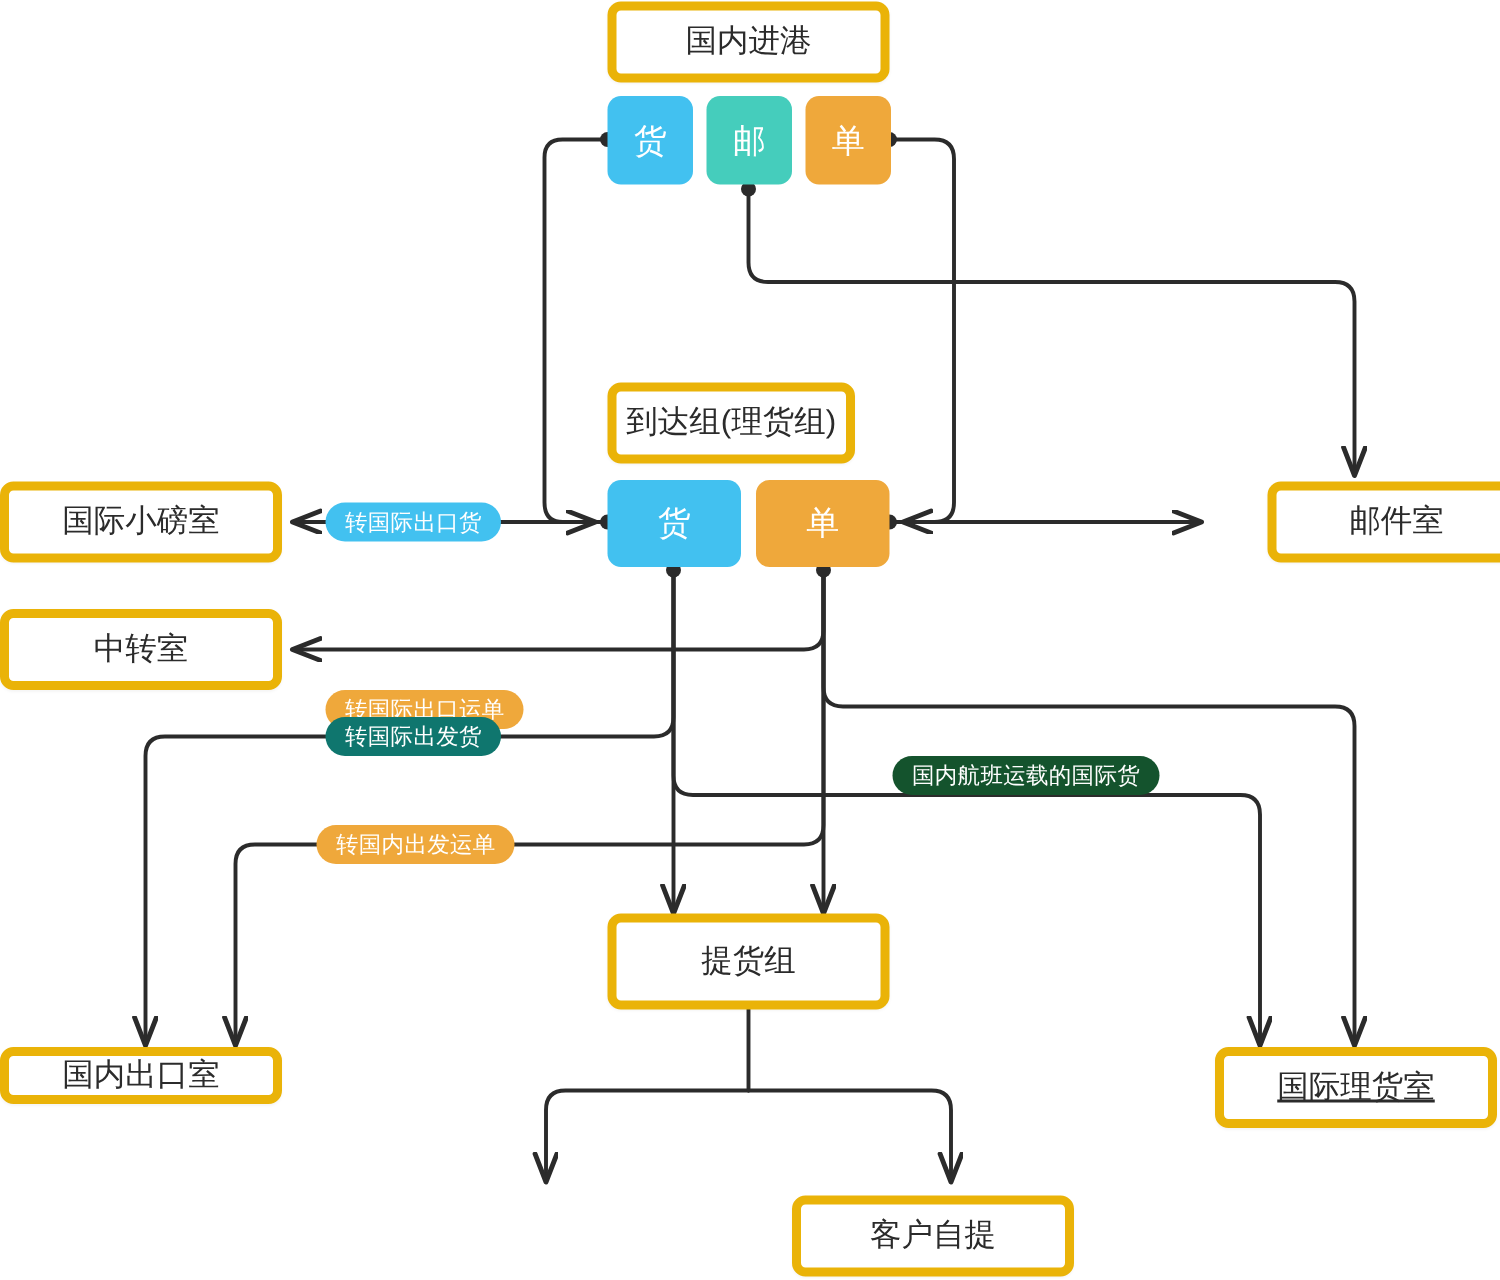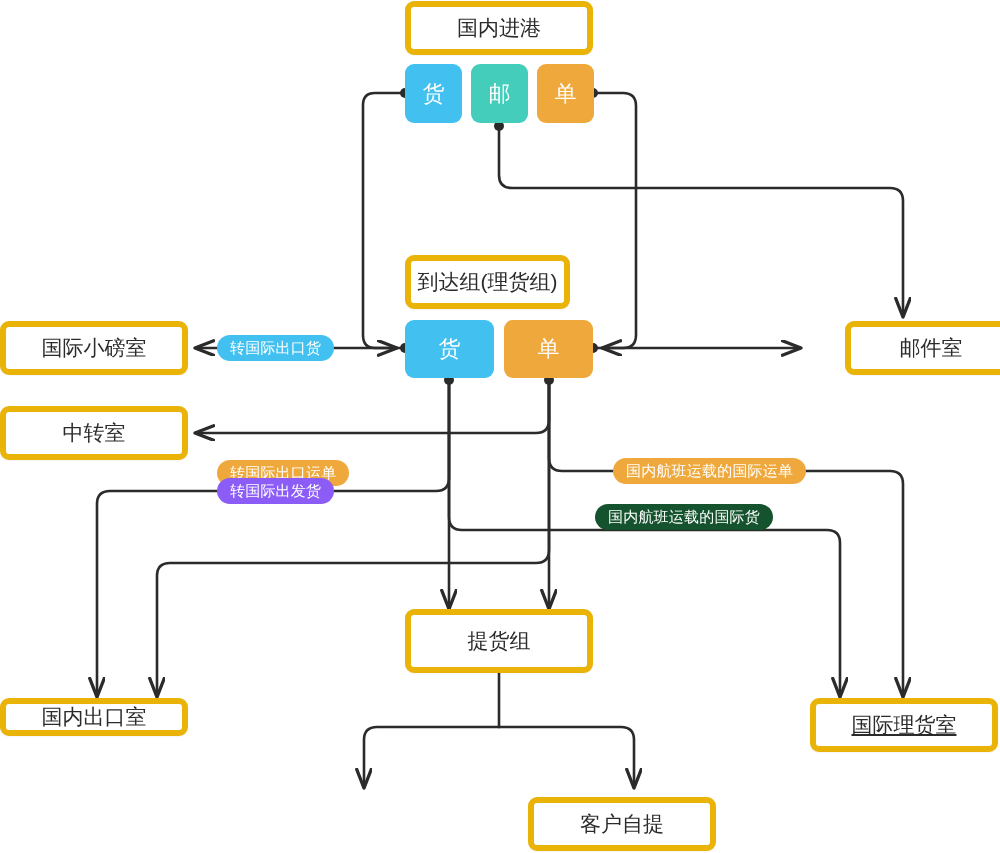--- a/index.html
+++ b/index.html
@@ -166,23 +166,23 @@
   <div class="node plain" style="left:528px; top:797px; width:188px; height:54px;">
     <span>客户自提</span>
   </div>
 
   <div class="pill" style="left:217px; top:335px; background:#42C1F0;">
     <span>转国际出口货</span>
   </div>
   <div class="pill" style="left:217px; top:420px; background:#EFA83B;margin-top:40px;">
     <span>转国际出口运单</span>
   </div>
-  <div class="pill" style="left:217px; top:478px; background:#8b5cf6;font-family:Liberation Mono, monospace;">
+  <div class="pill" style="left:217px; top:478px; background:#0f766e;font-family:Liberation Mono, monospace;">
     <span>转国际出发货</span>
   </div>
-  <div class="pill" style="left:613px; top:458px; background:#EFA83B;">
-    <span>国内航班运载的国际运单</span>
+  <div class="pill" style="left:211px; top:550px; background:#EFA83B;">
+    <span>转国内出发运单</span>
   </div>
   <div class="pill" style="left:595px; top:504px; background:#14532d;font-family:Liberation Serif, serif;">
     <span>国内航班运载的国际货</span>
   </div>
 
 </div>
 
 </body></html>

